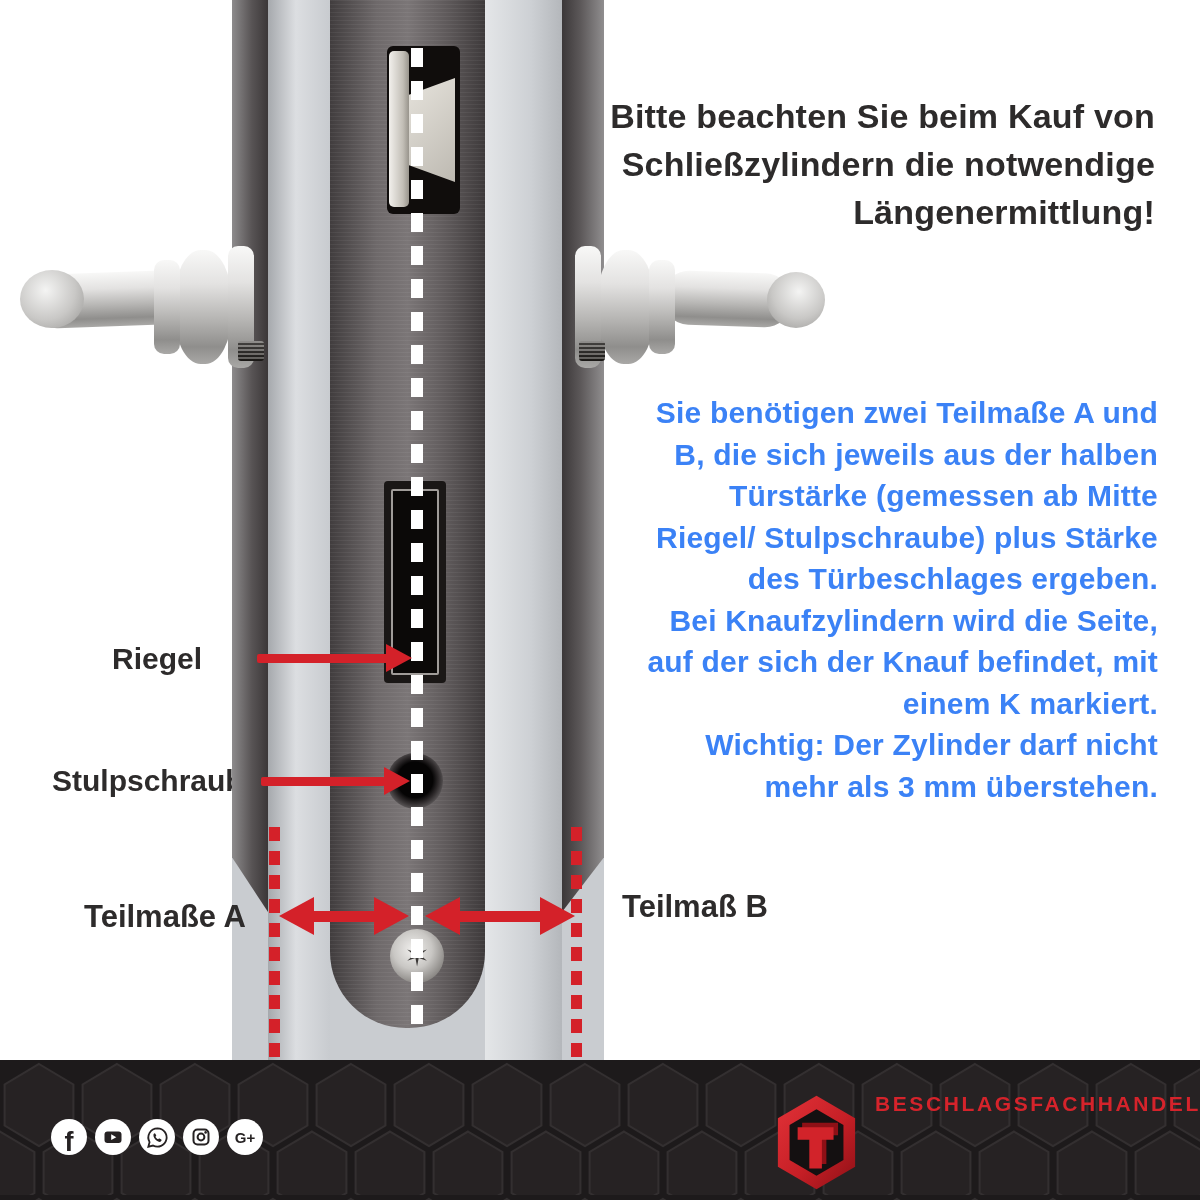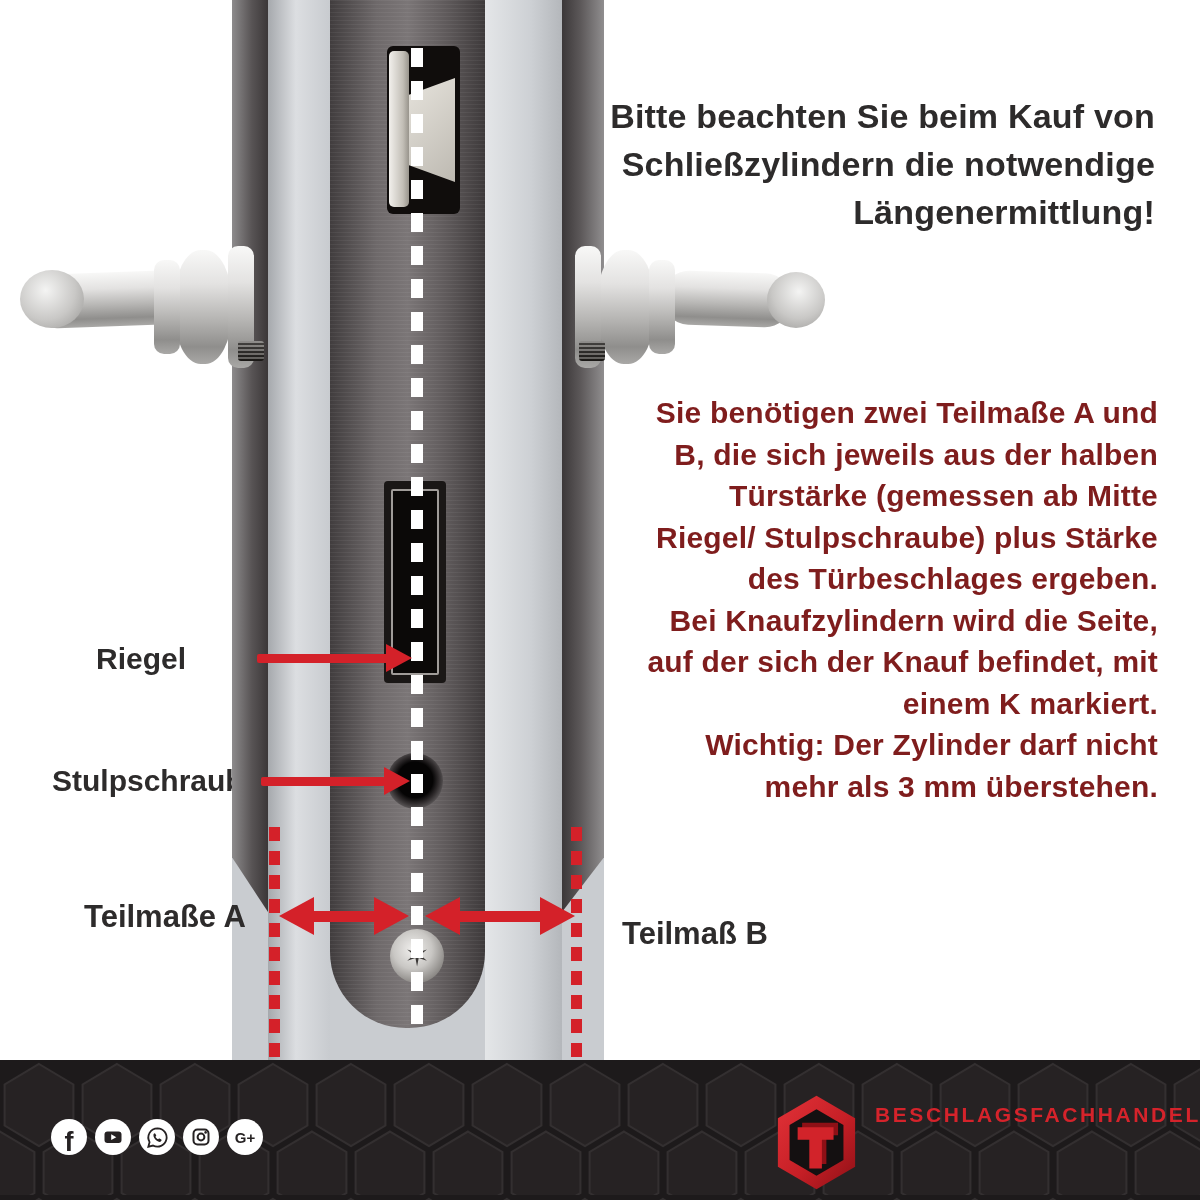--- a/index.html
+++ b/index.html
@@ -3,26 +3,26 @@
 <meta charset="utf-8">
 <style>
   html,body{margin:0;padding:0;width:1200px;height:1200px;overflow:hidden;background:#ffffff;
     font-family:"Liberation Sans", sans-serif;}
   .canvas{position:relative;width:1200px;height:1200px;background:#ffffff;border-radius:10px;}
 
   
   .headline{position:absolute;top:92px;right:45px;width:640px;text-align:right;
     font-size:34px;line-height:48px;font-weight:700;color:#2d2b2b;white-space:pre-line;letter-spacing:.2px;}
   .instructions{position:absolute;top:392px;right:42px;width:620px;text-align:right;
-    font-size:30px;line-height:41.5px;font-weight:700;color:#7f1d1d;white-space:pre-line;letter-spacing:.2px;}
+    font-size:30px;line-height:41.5px;font-weight:700;color:#3b82f6;white-space:pre-line;letter-spacing:.2px;}
   .callout{position:absolute;font-weight:700;color:#2d2b2b;font-size:30px;white-space:nowrap;}
-  .cl-riegel{left:96px;top:642px;}
+  .cl-riegel{left:112px;top:642px;}
   .cl-stulp{left:52px;top:764px;}
   .cl-tma{left:84px;top:899px;font-size:31px;}
-  .cl-tmb{left:622px;top:916px;font-size:31px;}
+  .cl-tmb{left:622px;top:889px;font-size:31px;}
 
   
   .photo{position:absolute;left:232px;top:0;width:372px;height:1060px;overflow:visible;background:#c9ccd0;}
   .edge-left,.edge-right,.door-left,.door-right,.plate{position:absolute;top:0;}
   .edge-left{left:0;width:36px;height:912px;z-index:2;
     background:linear-gradient(to right,#8d8b8c,#585455 55%,#3b3738);
     clip-path:polygon(0 0,100% 0,100% 100%,0 94%);}
   .edge-right{left:330px;width:42px;height:912px;z-index:2;
     background:linear-gradient(to right,#3b3738,#5d595a 45%,#908e8f);
     clip-path:polygon(0 0,100% 0,100% 94%,0 100%);}
@@ -92,21 +92,21 @@
   .social-btn{width:36px;height:36px;border-radius:50%;background:#ffffff;display:flex;
     align-items:center;justify-content:center;overflow:hidden;}
   .fb-f{font-weight:700;font-size:27px;color:#262223;margin-top:10px;}
   .gp{font-weight:700;font-size:15px;color:#262223;letter-spacing:0;}
   .brand{position:absolute;left:768px;top:1088px;display:flex;align-items:flex-start;z-index:12;}
   .brand-cube{width:97px;height:97px;margin-top:6px;}
   .brand-text{margin-left:10px;}
   .brand-name{font-weight:700;font-size:56px;line-height:56px;color:#ffffff;letter-spacing:1px;
     display:inline-block;transform:scaleY(.92);}
   .brand-reg{font-weight:700;font-size:17px;color:#ffffff;vertical-align:top;line-height:20px;}
-  .brand-tagline{margin-top:15px;font-weight:700;font-size:21px;color:#d5232b;letter-spacing:2.6px;white-space:nowrap;}
+  .brand-tagline{margin-top:4px;font-weight:700;font-size:21px;color:#d5232b;letter-spacing:2.6px;white-space:nowrap;}
 </style>
 </head>
 <body>
 
 <div class="canvas">
 
   <div class="photo">
     <div class="door-left"></div>
     <div class="door-right"></div>
     <div class="edge-left"></div>

